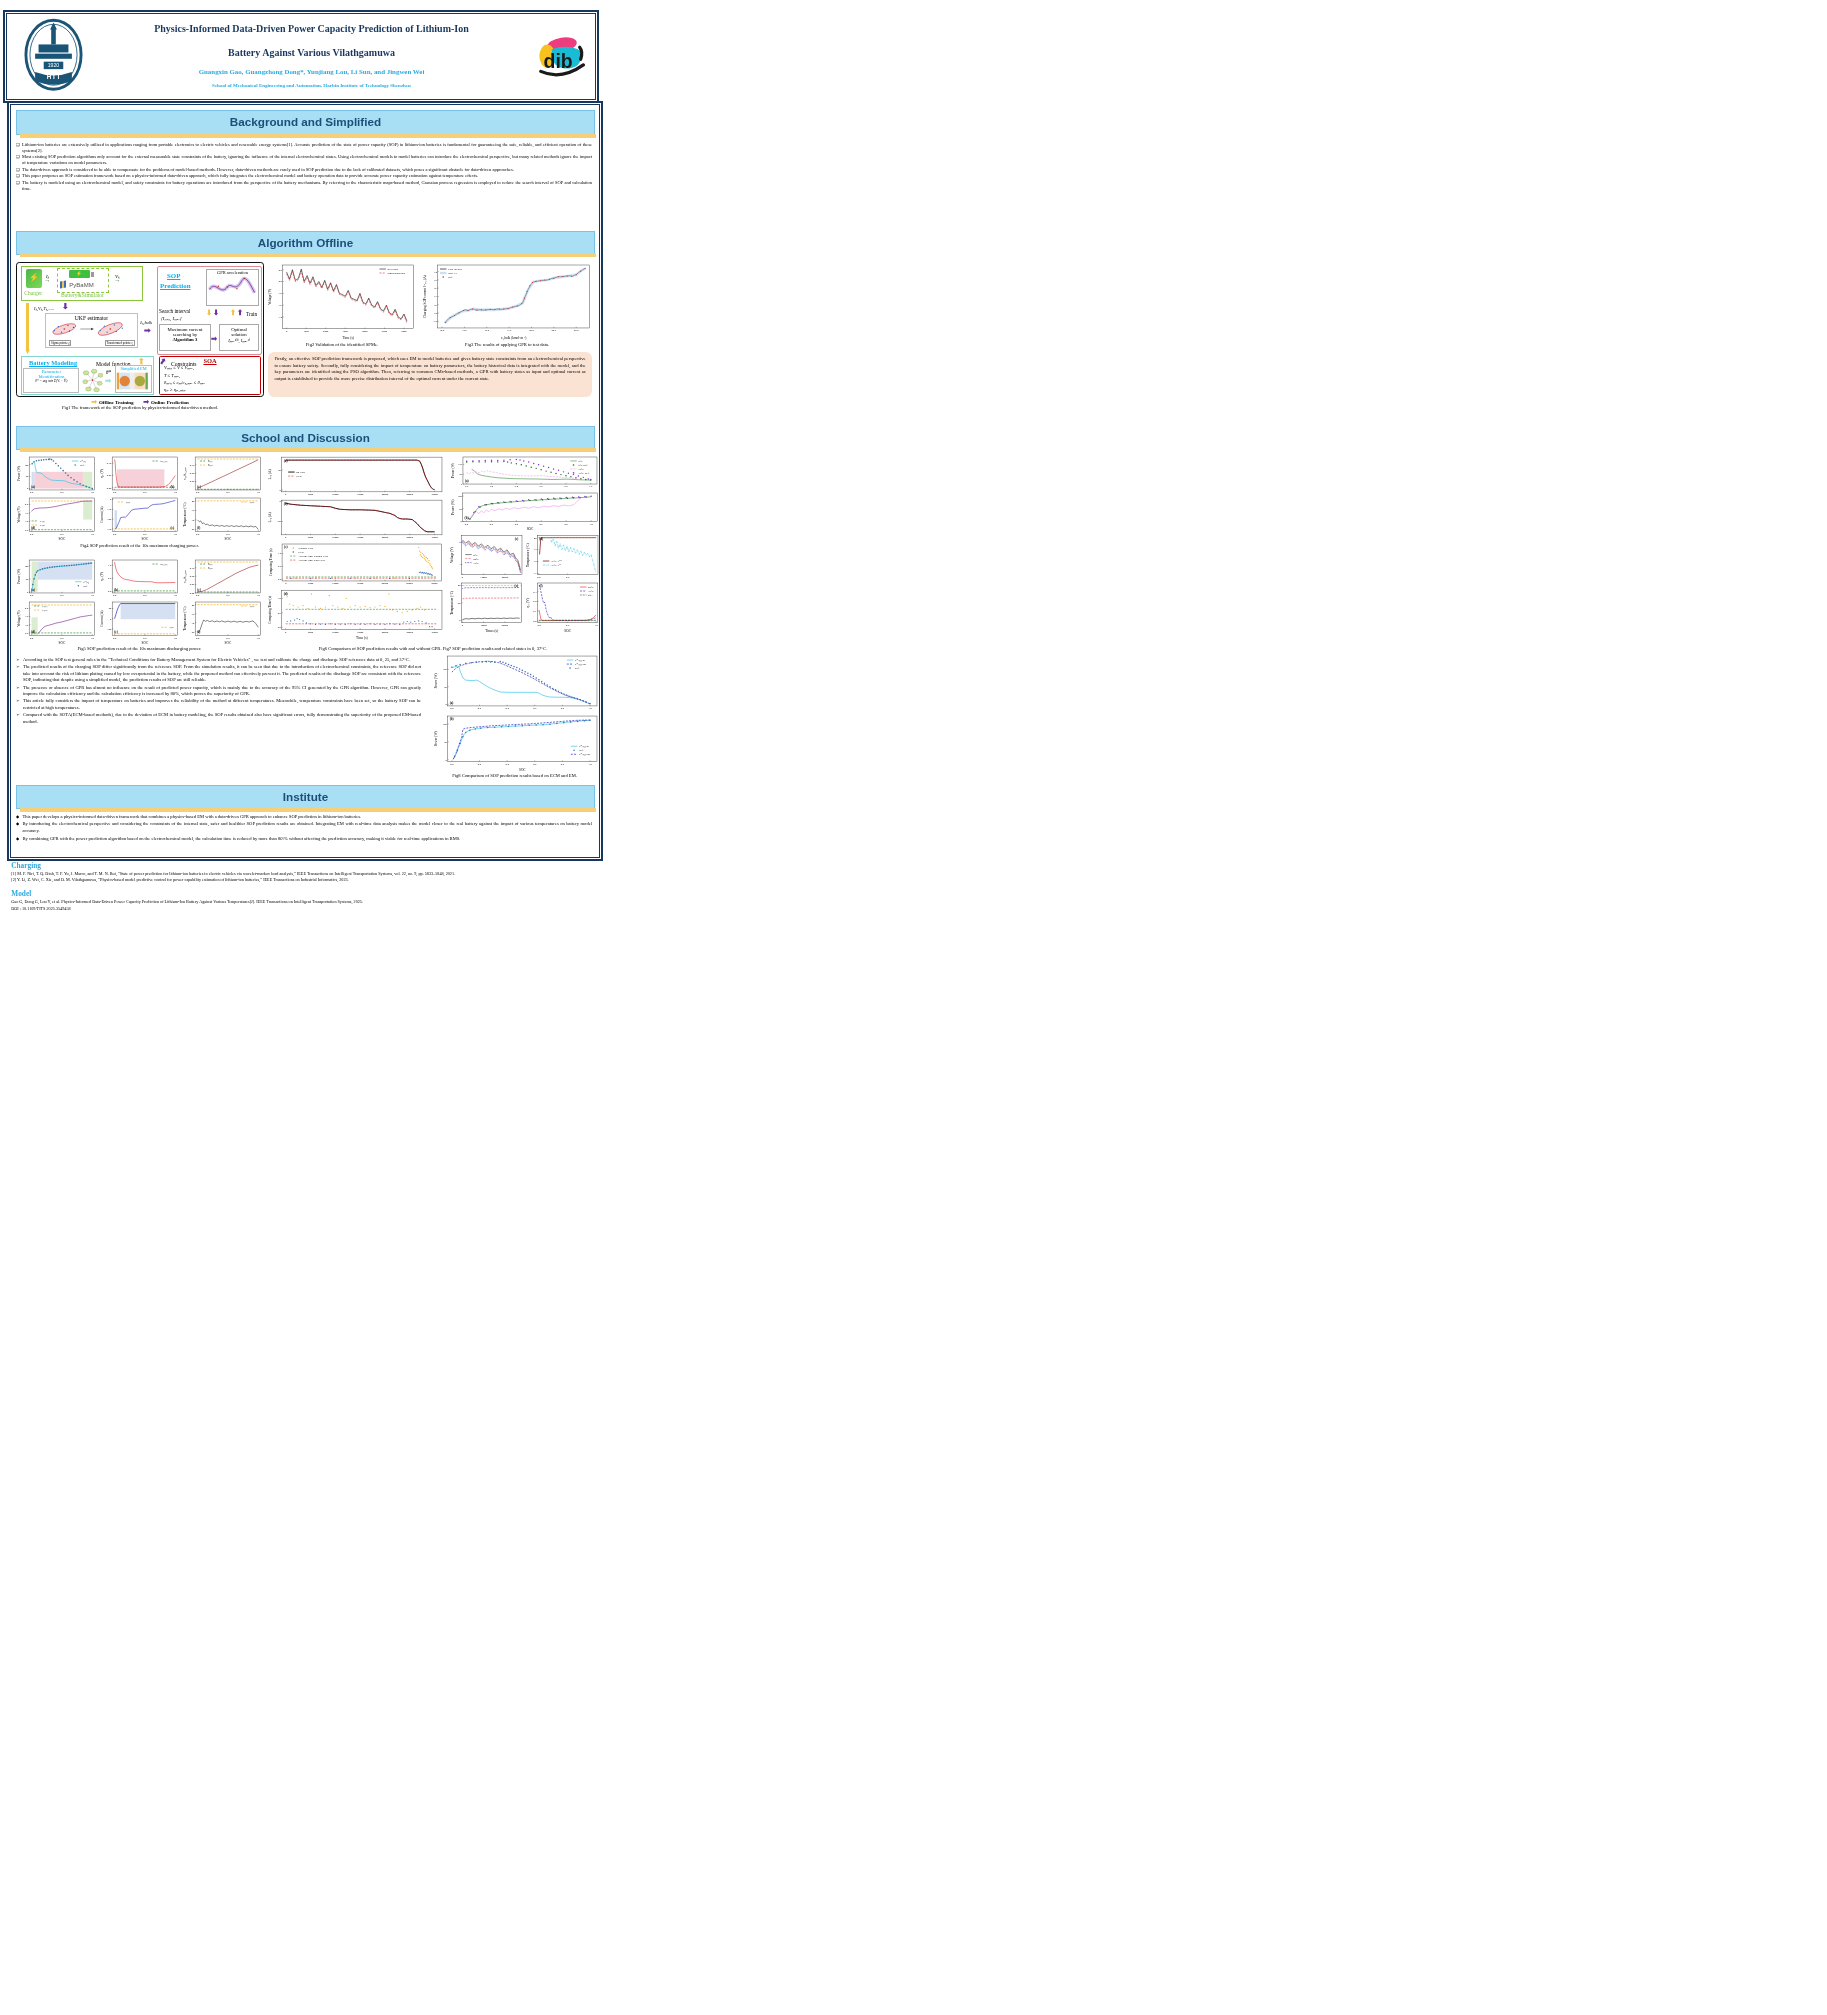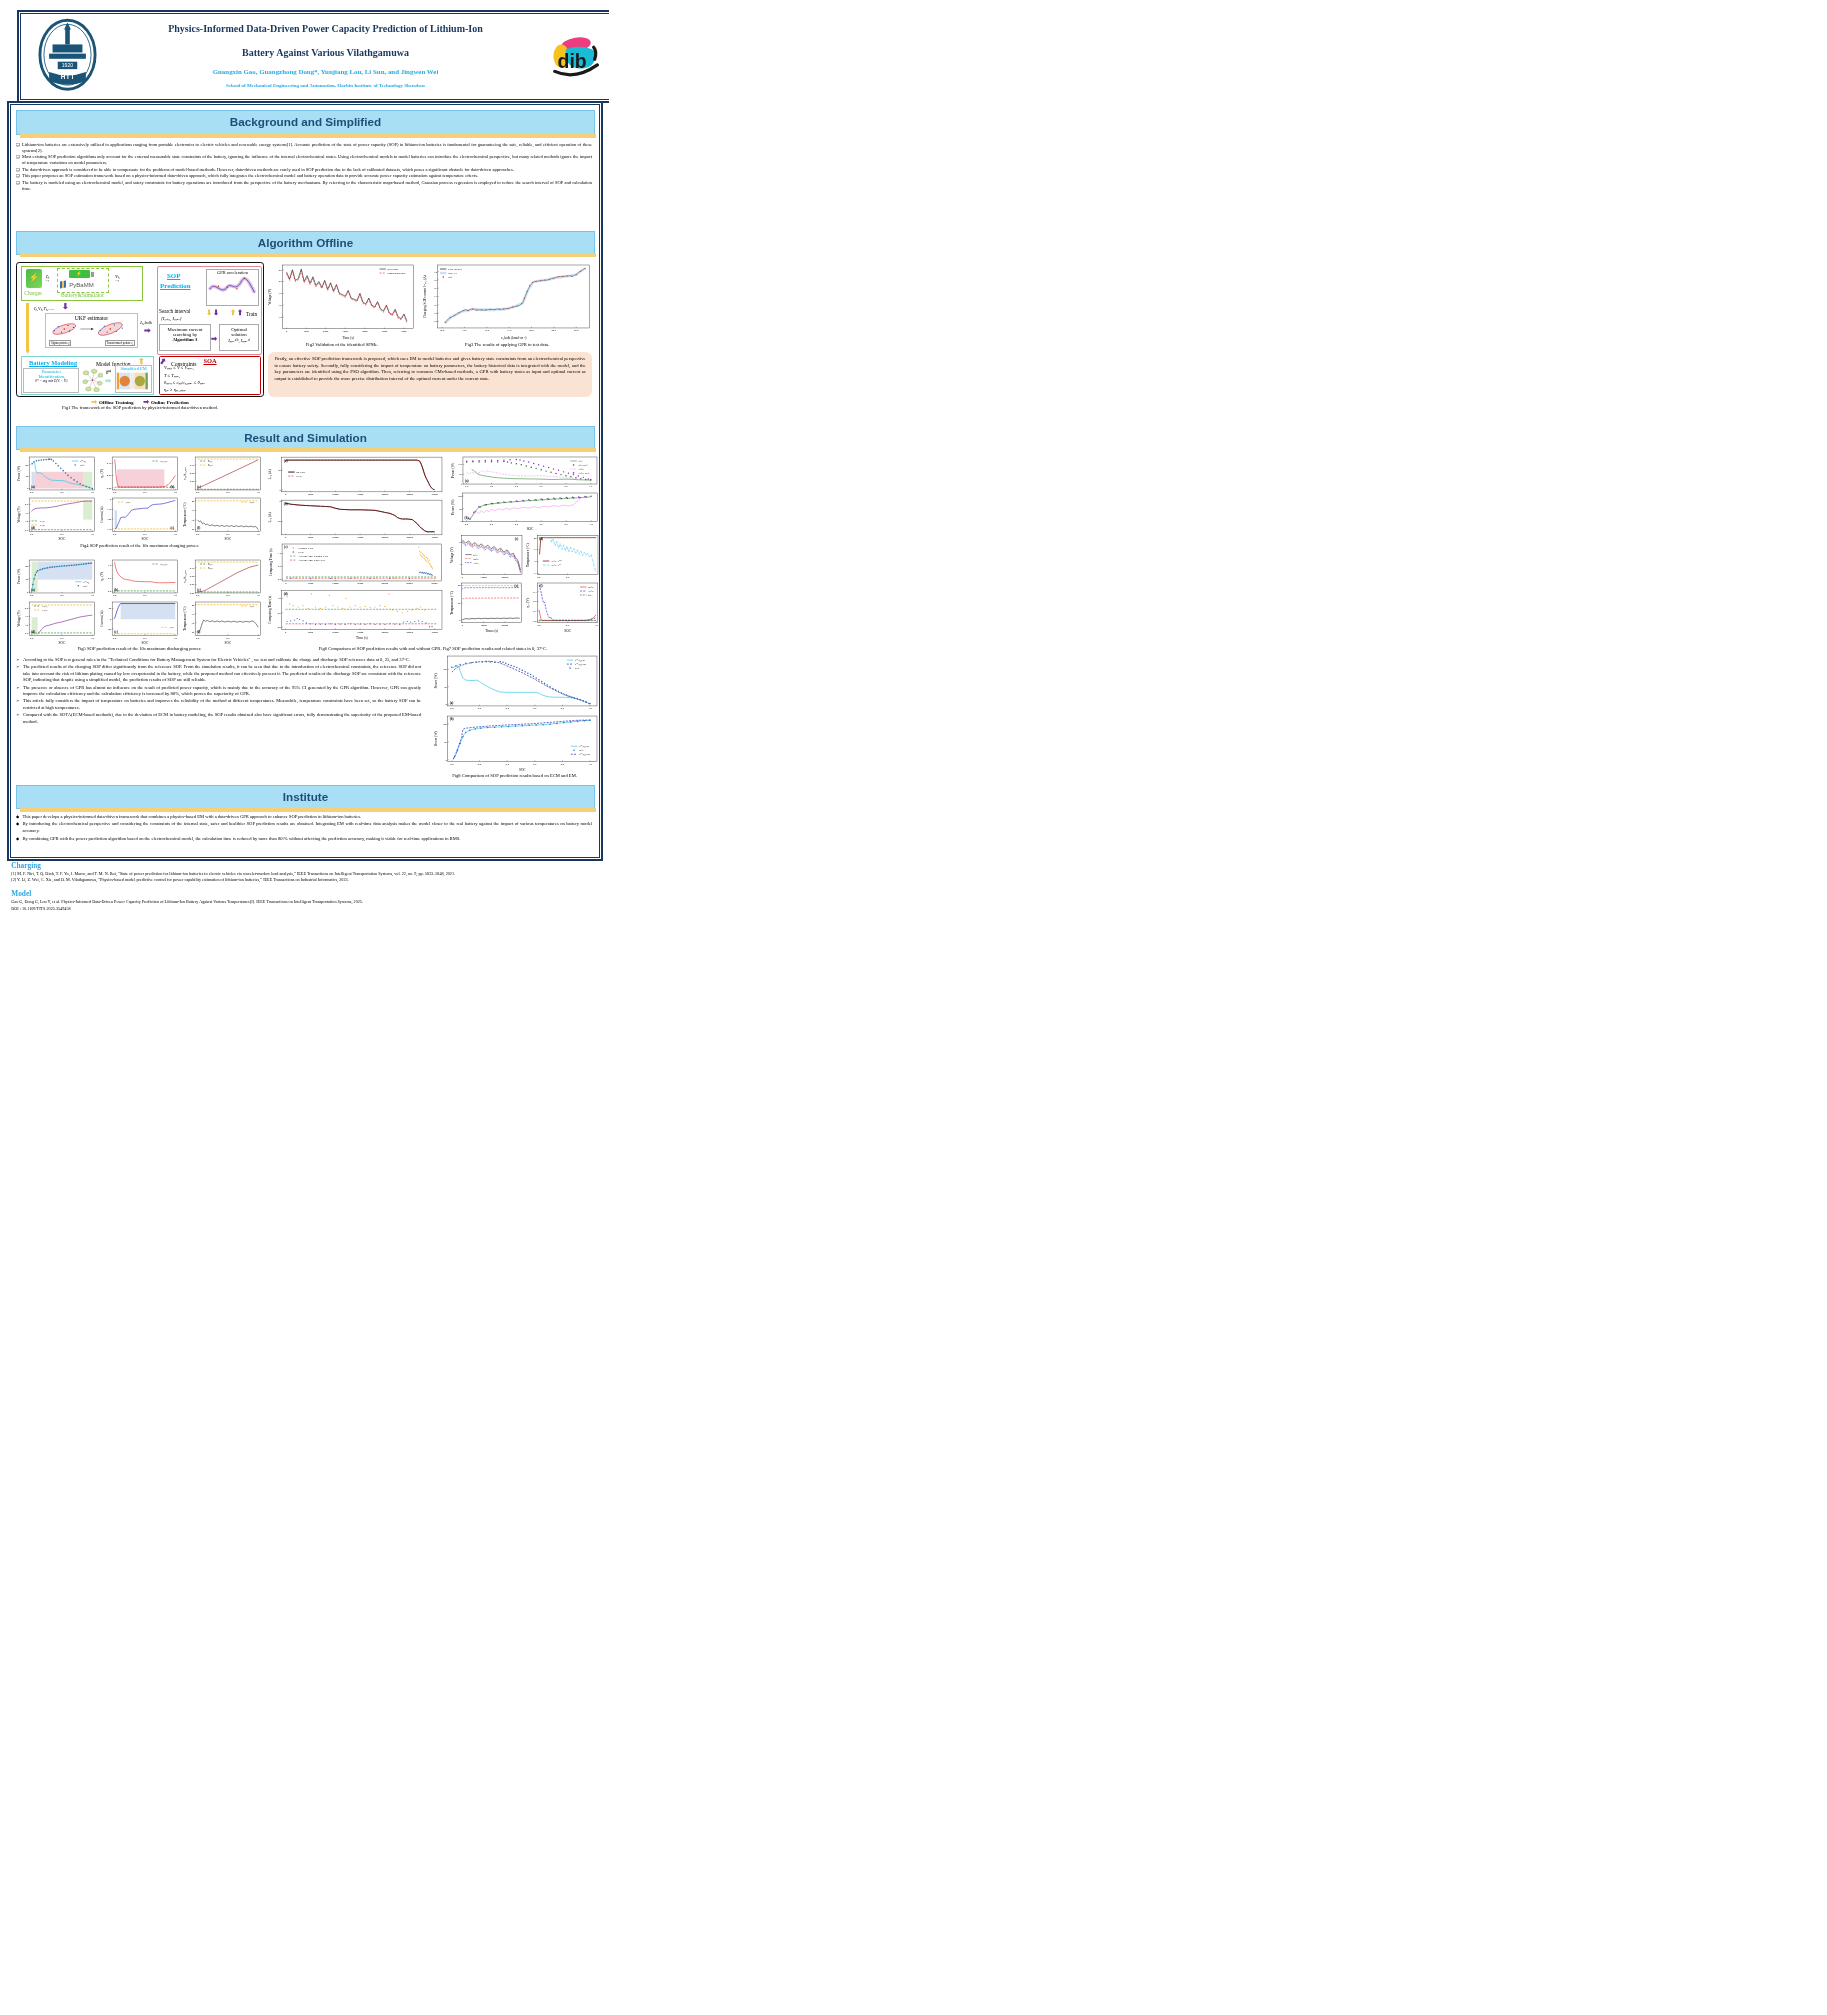--- a/index.html
+++ b/index.html
@@ -20,21 +20,21 @@
   .d-lab{position:absolute;white-space:nowrap;}
   .cyan{color:#00b0f0;}
   .arrow{position:absolute;font-weight:bold;line-height:1;}
   .legrow{display:inline-flex;align-items:center;gap:2px;font-size:5px;font-weight:bold;}
 </style>
 </head>
 <body>
 
 <div id="poster">
 
-  <div class="abs navybox" style="left:20px;top:13px;width:588px;height:85px;">
+  <div class="abs navybox" style="left:6px;top:13px;width:588px;height:85px;">
     <div class="abs" style="left:12px;top:4px;width:69px;height:77px;">
       <svg width="69" height="77" viewBox="0 0 120 134">
         <ellipse cx="60" cy="64" rx="48" ry="60" fill="none" stroke="#1a5577" stroke-width="5"></ellipse>
         <ellipse cx="60" cy="64" rx="41" ry="53" fill="none" stroke="#1a5577" stroke-width="1.5"></ellipse>
         <polygon points="60,8 54,20 66,20" fill="#1a5577"></polygon>
         <rect x="56" y="18" width="8" height="28" fill="#1a5577"></rect>
         <rect x="34" y="46" width="52" height="14" fill="#1a5577"></rect>
         <rect x="28" y="62" width="64" height="9" fill="#1a5577"></rect>
         <rect x="43" y="76" width="34" height="13" fill="#1a5577"></rect>
         <text x="60" y="86" text-anchor="middle" font-size="9" fill="#fff" font-family="Liberation Sans,sans-serif">1920</text>
@@ -341,21 +341,21 @@
         <circle cx="52" cy="35" r="2" fill="#e8191d"></circle>
         <text x="64" y="37.5" font-size="7">Ref.</text>
       </svg></div>
   <div class="abs cap" style="left:422px;top:342px;width:170px;">Fig3 The results of applying GPR to test data.</div>
 
   <div class="abs" style="left:268px;top:352px;width:324px;height:45px;background:#fbe3d4;border-radius:6.4px;padding:4px 6.4px;box-sizing:border-box;">
     <div style="font-size:4.7px;line-height:1.42;text-align:justify;">Firstly, an effective SOP prediction framework is proposed, which uses EM to model batteries and gives battery state constraints from an electrochemical perspective to ensure battery safety. Secondly, fully considering the impact of temperature on battery parameters, the battery historical data is integrated with the model, and the key parameters are identified using the PSO algorithm. Then, referring to common CMs-based methods, a GPR with battery states as input and optimal current as output is established to provide the more precise distribution interval of the optimal current under the current state.</div>
   </div>
 
   <div class="abs banner" style="left:16px;top:426px;width:577px;height:22px;">
-    <div style="font-size:11.7px;line-height:22px;">Result and Simulation</div>
+    <div style="font-size:11.7px;line-height:22px;">School and Discussion</div>
   </div>
   <div class="abs ystrip" style="left:20px;top:448px;width:576px;height:3.6px;"></div>
 
   <div class="chart" style="left:16px;top:455px;width:81px;height:41px;"><svg width="81" height="41" font-family="Liberation Serif,serif" viewBox="0 0 200 102">
         <rect x="38.0" y="41.8" width="7.5" height="41.6" fill="#c3d3ee" opacity="0.75"></rect>
         <rect x="45.6" y="41.8" width="120.7" height="41.6" fill="#f2b9c4" opacity="0.65"></rect>
         <rect x="166.3" y="41.8" width="22.6" height="41.6" fill="#cfe7c0" opacity="0.75"></rect>
         <polyline points="38.0,22.2 41.1,19.9 44.1,18.1 45.6,18.7 47.1,30.0 50.1,43.0 53.1,44.2 60.7,44.8 65.2,47.8 71.2,53.7 78.8,58.5 83.3,60.9 87.8,62.6 98.4,63.2 113.5,63.8 121.0,64.4 125.6,66.8 131.6,68.6 136.1,70.4 143.7,71.6 151.2,72.7 158.8,74.5 166.3,76.3 173.9,77.5 181.4,80.5 189.0,83.4" fill="none" stroke="#29c3e8" stroke-width="1.6"></polyline>
         <circle cx="39.5" cy="21.6" r="2" fill="#3e739f"></circle>
         <circle cx="44.1" cy="16.9" r="2" fill="#3e739f"></circle>

